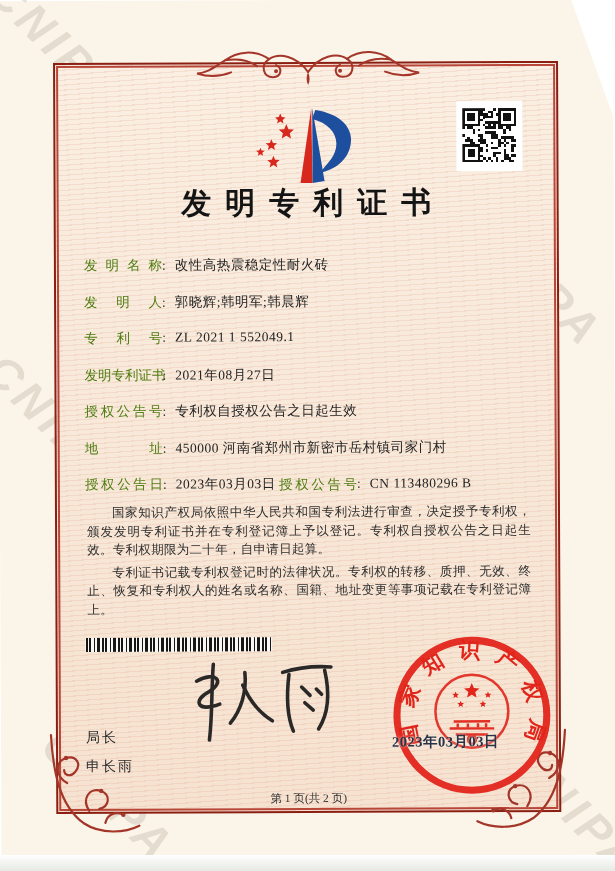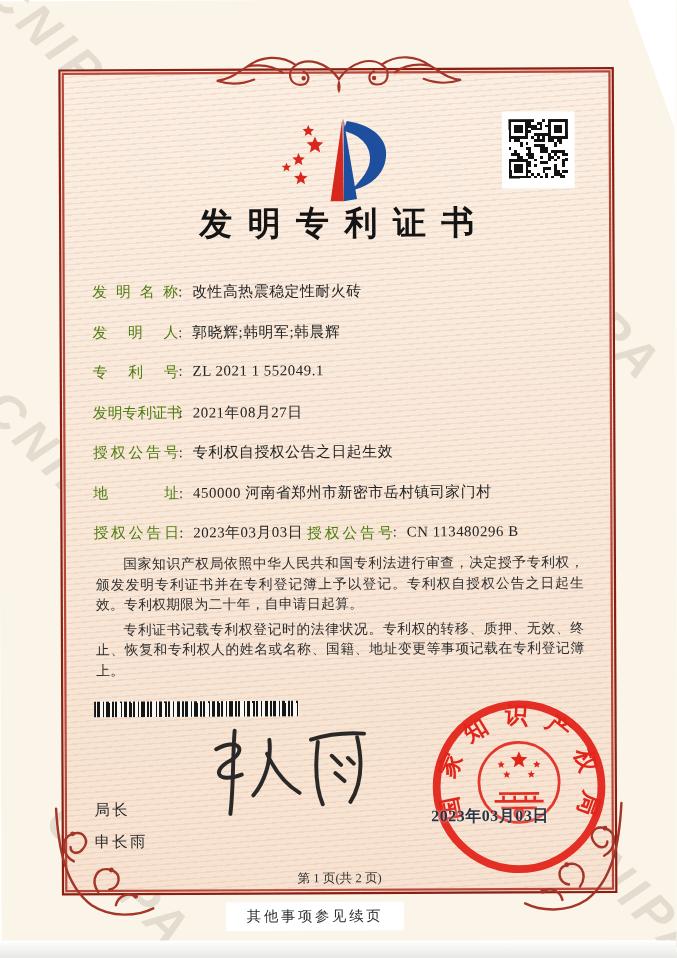--- a/index.html
+++ b/index.html
@@ -439,19 +439,18 @@
           <path d="M60,95 L104,95"></path>
           <path d="M68,90 v4 M78,90 v4 M88,90 v4 M96,90 v4"></path>
           <path d="M66,101 L98,101"></path>
           <circle cx="82" cy="106" r="4"></circle>
         </g>
       </g>
     </svg>
     <div class="seal-date">2023年03月03日</div>
 
     <div class="page-num">第 1 页(共 2 页)</div>
-    <div class="note-box">其他事项参见续页</div>
 
     <div class="white-wedge"></div>
   </div>
 
   <div class="scan-bottom-edge"></div>
 </div>
 
 </body></html>

